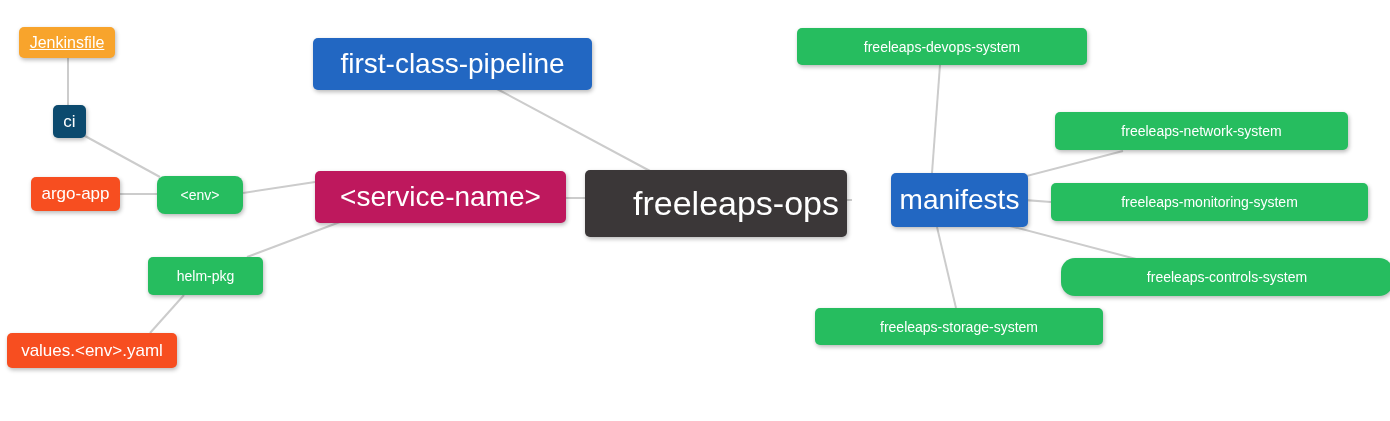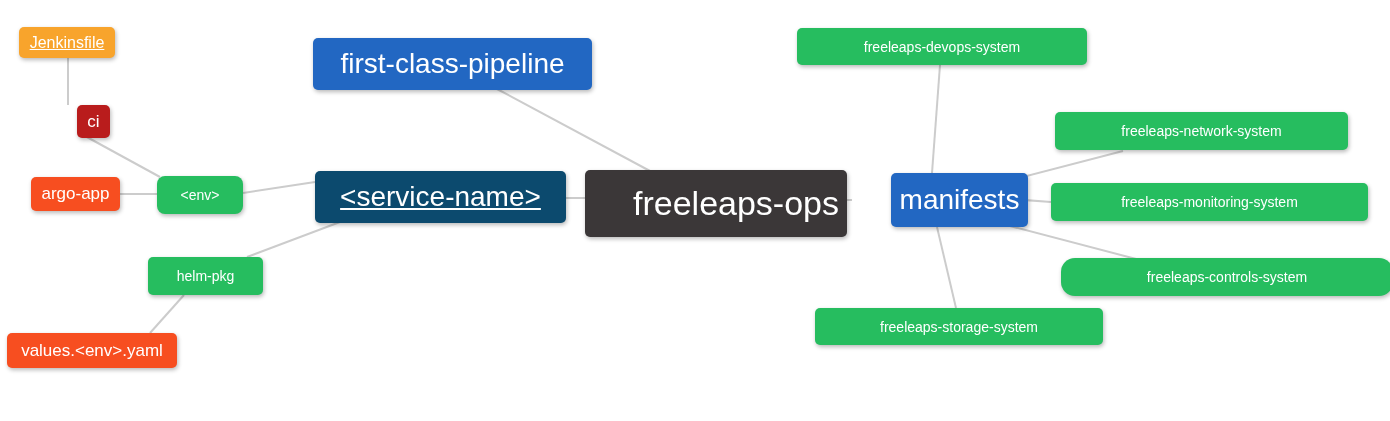--- a/index.html
+++ b/index.html
@@ -63,27 +63,27 @@
       <line x1="566" y1="198" x2="585" y2="198" stroke="#cccccc" stroke-width="2"></line>
       <line x1="847" y1="200" x2="852" y2="200" stroke="#cccccc" stroke-width="2"></line>
       <line x1="932" y1="173" x2="940" y2="65" stroke="#cccccc" stroke-width="2"></line>
       <line x1="1011" y1="180" x2="1123" y2="151" stroke="#cccccc" stroke-width="2"></line>
       <line x1="1011" y1="199" x2="1051" y2="202" stroke="#cccccc" stroke-width="2"></line>
       <line x1="1010" y1="226" x2="1140" y2="260" stroke="#cccccc" stroke-width="2"></line>
       <line x1="937" y1="227" x2="956" y2="308" stroke="#cccccc" stroke-width="2"></line>
     </svg>
   <div class="node-layer">
       <div class="node lvl5" style="left: 19px; top: 27px; width: 96px; height: 31px; background: rgb(248, 164, 44); color: rgb(255, 255, 255);">Jenkinsfile</div>
-      <div class="node lvl4" style="left: 53px; top: 105px; width: 33px; height: 33px; background: #b91c1c; color: rgb(255, 255, 255); margin-left: 24px;">ci</div>
+      <div class="node lvl4" style="left: 53px; top: 105px; width: 33px; height: 33px; background: #0c4a6e; color: rgb(255, 255, 255);">ci</div>
       <div class="node lvl4" style="left: 31px; top: 177px; width: 89px; height: 34px; background: rgb(247, 78, 32); color: rgb(255, 255, 255);">argo-app</div>
       <div class="node lvl3" style="left: 157px; top: 176px; width: 86px; height: 38px; background: rgb(38, 189, 95); color: rgb(255, 255, 255); border-radius: 8px;">&lt;env&gt;</div>
       <div class="node lvl3" style="left: 148px; top: 257px; width: 115px; height: 38px; background: rgb(38, 189, 95); color: rgb(255, 255, 255);">helm-pkg</div>
       <div class="node lvl4" style="left: 7px; top: 333px; width: 170px; height: 35px; background: rgb(247, 78, 32); color: rgb(255, 255, 255);">values.&lt;env&gt;.yaml</div>
       <div class="node lvl2" style="left: 313px; top: 38px; width: 279px; height: 52px; background: rgb(34, 103, 194); color: rgb(255, 255, 255);">first-class-pipeline</div>
-      <div class="node lvl2" style="left: 315px; top: 171px; width: 251px; height: 52px; background: #0c4a6e; color: rgb(255, 255, 255); text-decoration: underline;">&lt;service-name&gt;</div>
+      <div class="node lvl2" style="left: 315px; top: 171px; width: 251px; height: 52px; background: #be185d; color: rgb(255, 255, 255);">&lt;service-name&gt;</div>
       <div class="node lvl1" style="left: 585px; top: 170px; width: 262px; height: 67px; background: rgb(59, 55, 56); color: rgb(255, 255, 255); padding-left: 40px;">freeleaps-ops</div>
       <div class="node lvl2" style="left: 852px; top: 173px; width: 137px; height: 54px; background: rgb(34, 103, 194); color: rgb(255, 255, 255); margin-left: 39px;">manifests</div>
       <div class="node lvl3" style="left: 797px; top: 28px; width: 290px; height: 37px; background: rgb(38, 189, 95); color: rgb(255, 255, 255);">freeleaps-devops-system</div>
       <div class="node lvl3" style="left: 1055px; top: 112px; width: 293px; height: 38px; background: rgb(38, 189, 95); color: rgb(255, 255, 255);">freeleaps-network-system</div>
       <div class="node lvl3" style="left: 1051px; top: 183px; width: 317px; height: 38px; background: rgb(38, 189, 95); color: rgb(255, 255, 255);">freeleaps-monitoring-system</div>
       <div class="node lvl3" style="left: 1061px; top: 258px; width: 332px; height: 38px; background: rgb(38, 189, 95); color: rgb(255, 255, 255); border-radius: 14px;">freeleaps-controls-system</div>
       <div class="node lvl3" style="left: 815px; top: 308px; width: 288px; height: 37px; background: rgb(38, 189, 95); color: rgb(255, 255, 255);">freeleaps-storage-system</div>
     </div>
 </div>
 

